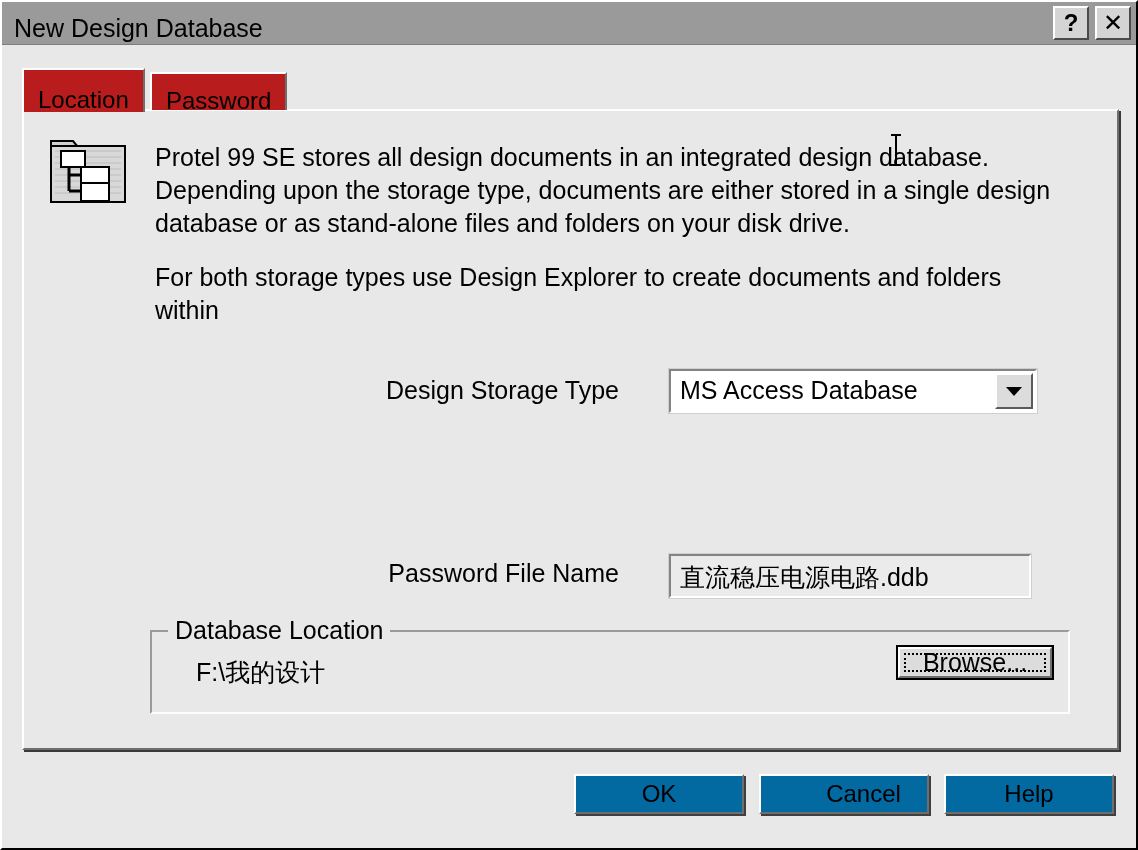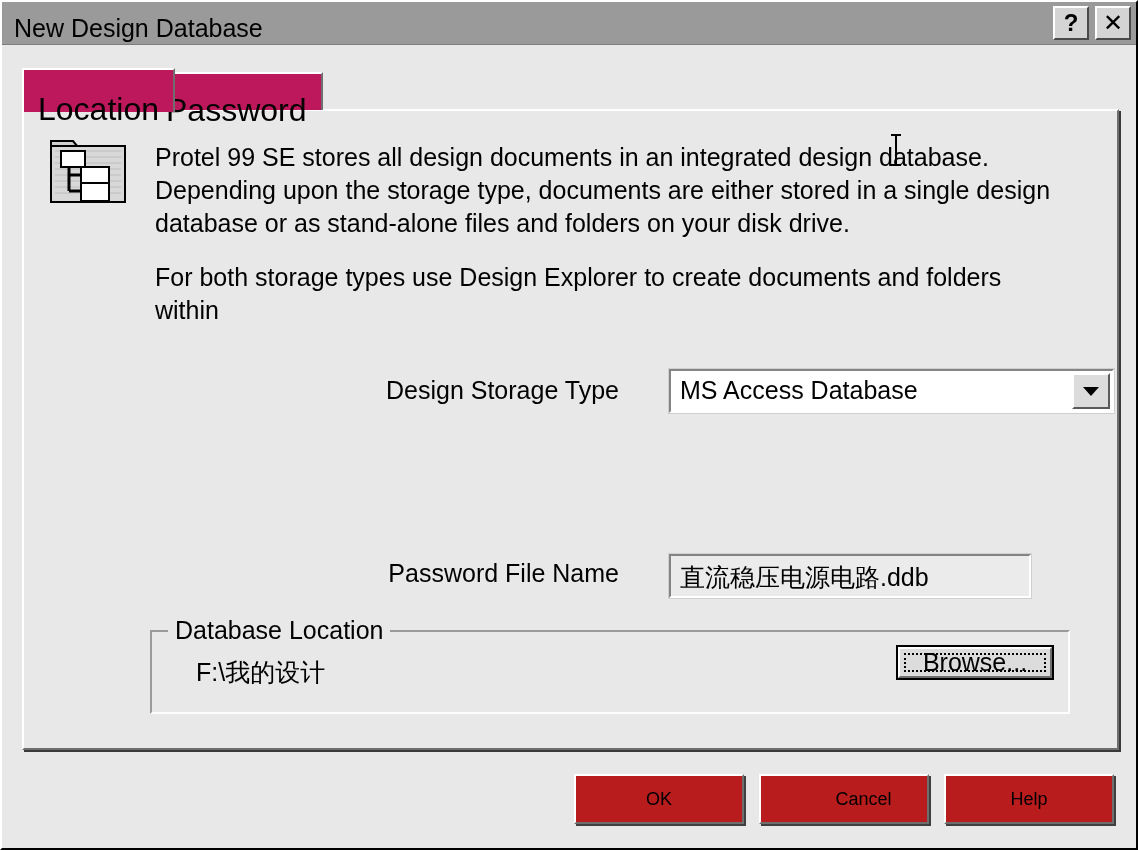--- a/index.html
+++ b/index.html
@@ -71,24 +71,24 @@
   #tabstrip {
     position: absolute;
     left: 20px;
     top: 66px;
     height: 40px;
   }
   .tab {
     position: absolute;
     top: 0;
     box-sizing: border-box;
-    background: #be185d;
-    font-size: 32px;
-    color: #000000;
-    padding: 19px 14px 0 14px;
+    background: #b91c1c;
+    font-size: 24px;
+    color: #000000;
+    padding: 10px 14px 0 14px;
     white-space: nowrap;
     cursor: default;
   }
   .tab.selected {
     height: 44px;
     line-height: 40px;
     border-left: 2px solid #ffffff;
     border-top: 2px solid #ffffff;
     border-right: 2px solid #6e6e6e;
     z-index: 3;
@@ -158,21 +158,21 @@
     border-left: 2px solid #848484;
     border-top: 2px solid #848484;
     border-right: 2px solid #ffffff;
     border-bottom: 2px solid #ffffff;
     box-sizing: border-box;
     outline: 1px solid #cfcfcf;
   }
   #combo-storage-type {
     left: 645px;
     top: 258px;
-    width: 445px;
+    width: 368px;
     height: 44px;
   }
   #combo-storage-value {
     position: absolute;
     left: 9px;
     top: 5px;
     font-size: 25px;
     color: #000000;
     white-space: nowrap;
   }
@@ -277,31 +277,31 @@
     justify-content: center;
     font-size: 25px;
     color: #000000;
   }
 
   
   .dlgbtn {
     position: absolute;
     top: 772px;
     width: 170px;
-    height: 50px;
-    background: #b91c1c;
+    height: 40px;
+    background: #0369a1;
     border-left: 2px solid #ffffff;
     border-top: 2px solid #ffffff;
     border-right: 2px solid #6e6e6e;
     border-bottom: 2px solid #6e6e6e;
     box-sizing: border-box;
     display: flex;
     align-items: center;
     justify-content: center;
-    font-size: 18px;
+    font-size: 24px;
     color: #000000;
     box-shadow: 2px 2px 0 0 #3f3f3f;
     cursor: default;
   }
   #btn-ok { left: 572px; }
   #btn-cancel { left: 757px; padding-left: 39px; }
   #btn-help { left: 942px; }
 
   
   #ibeam-cursor {

